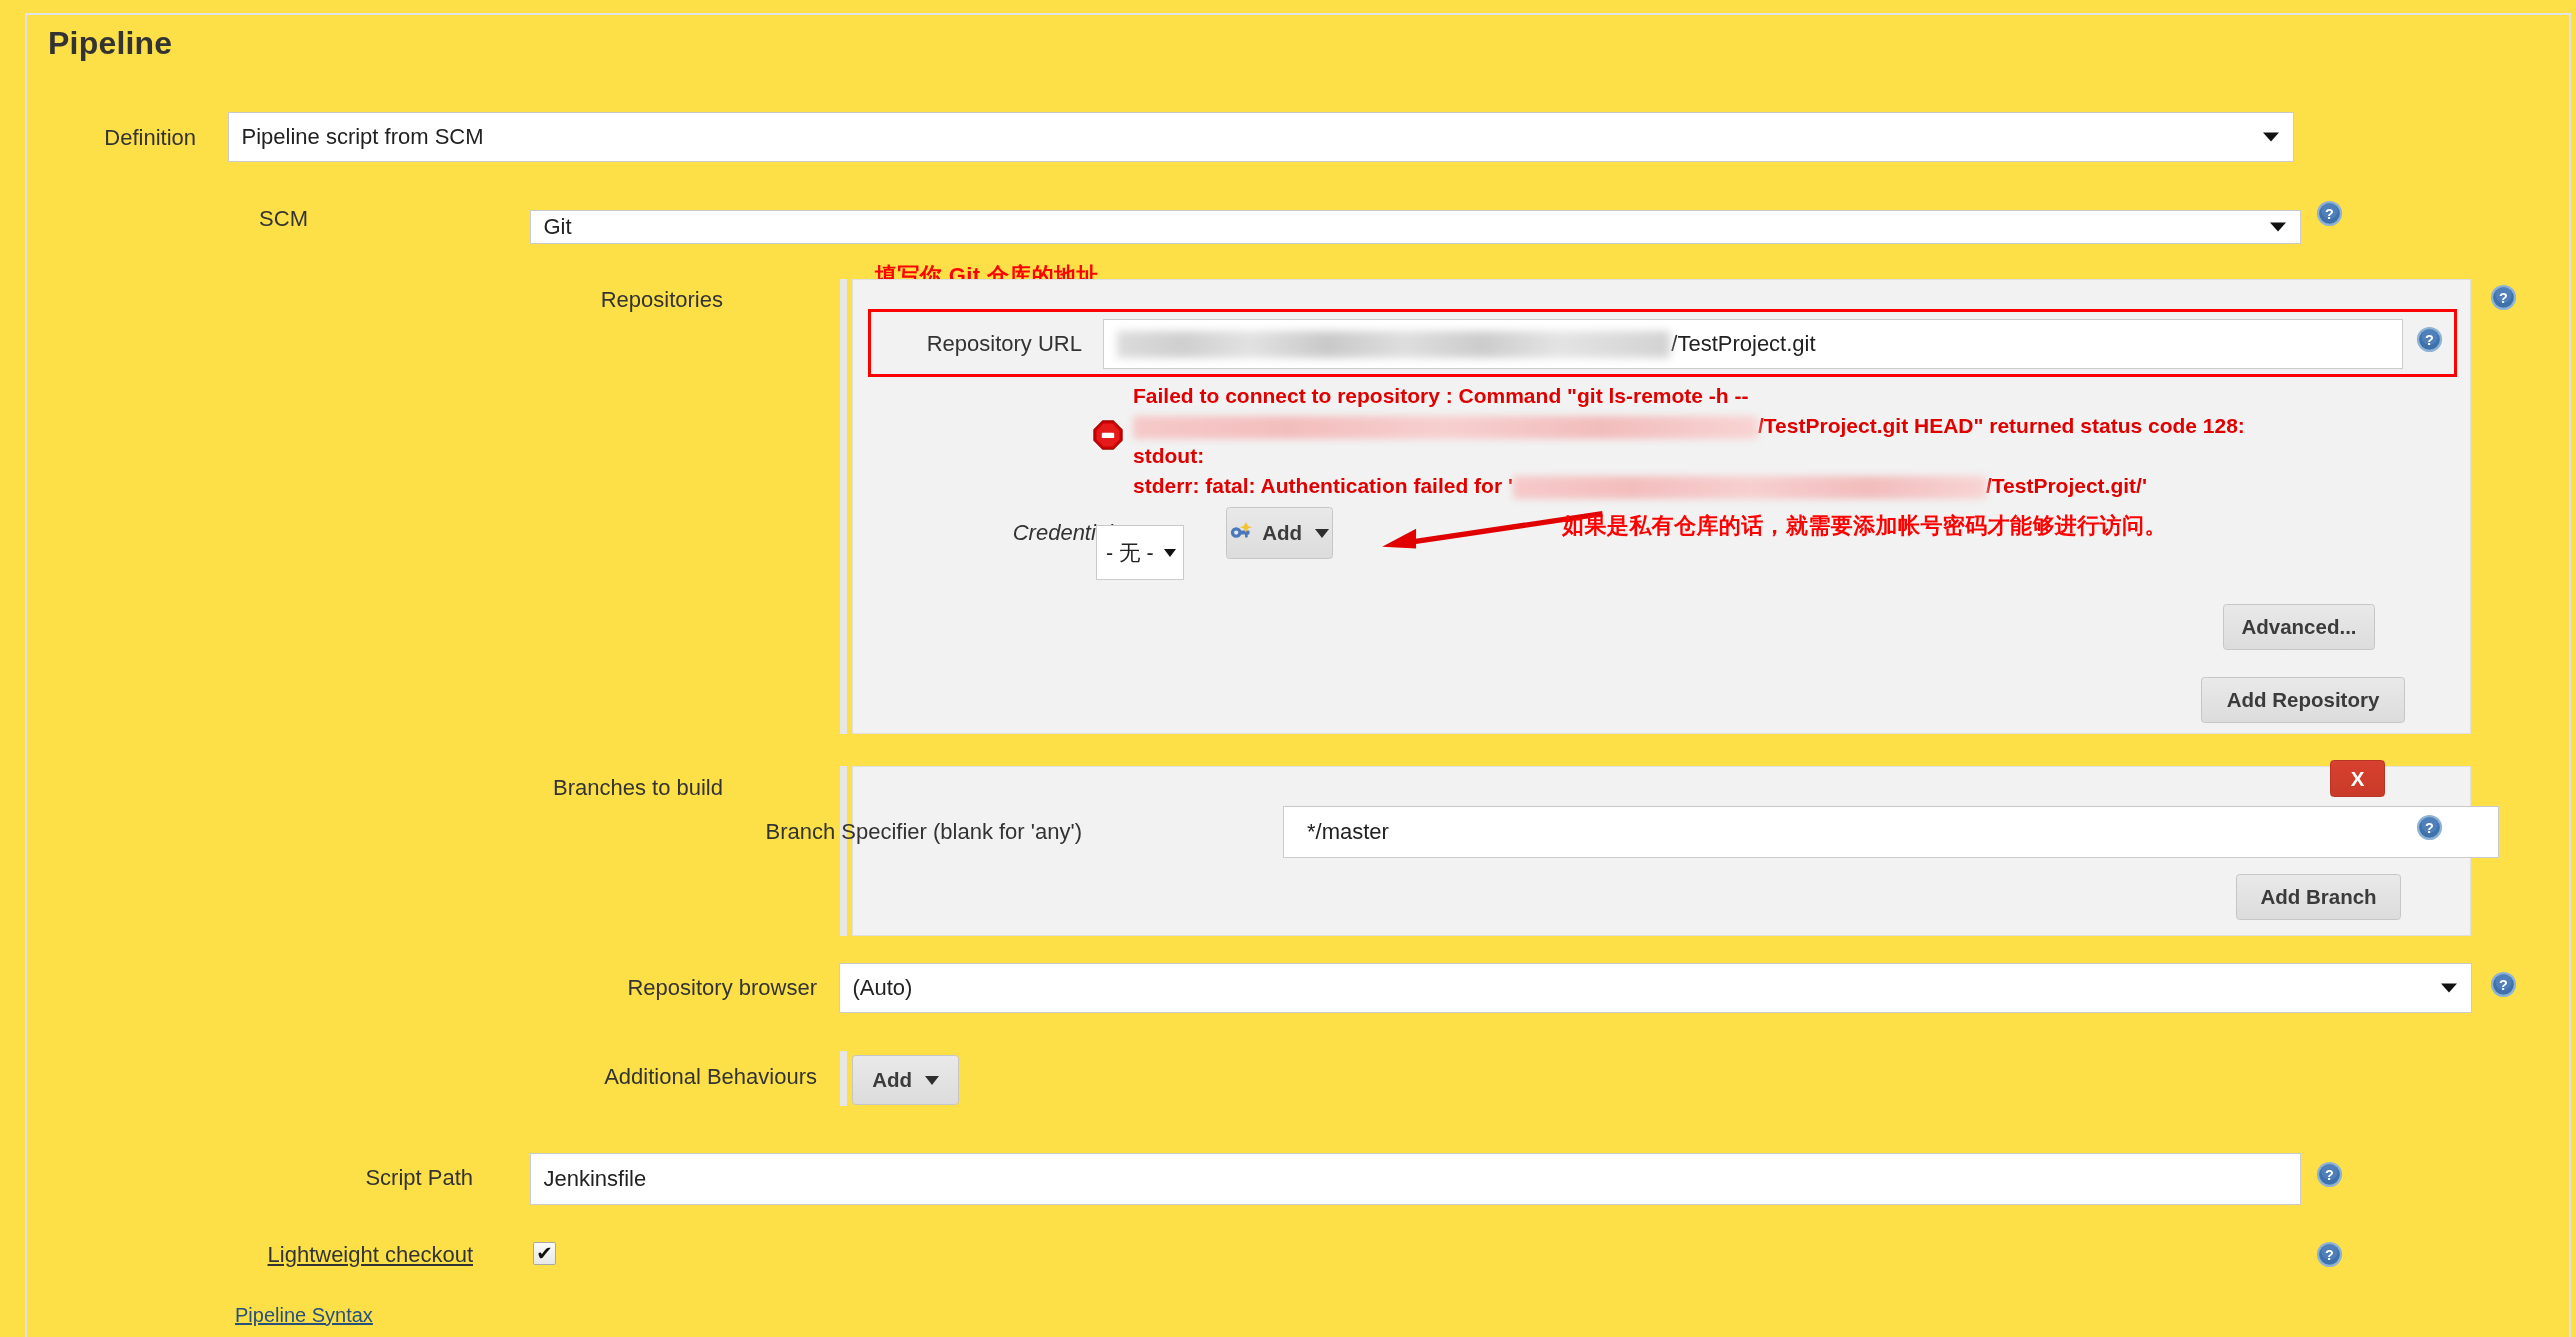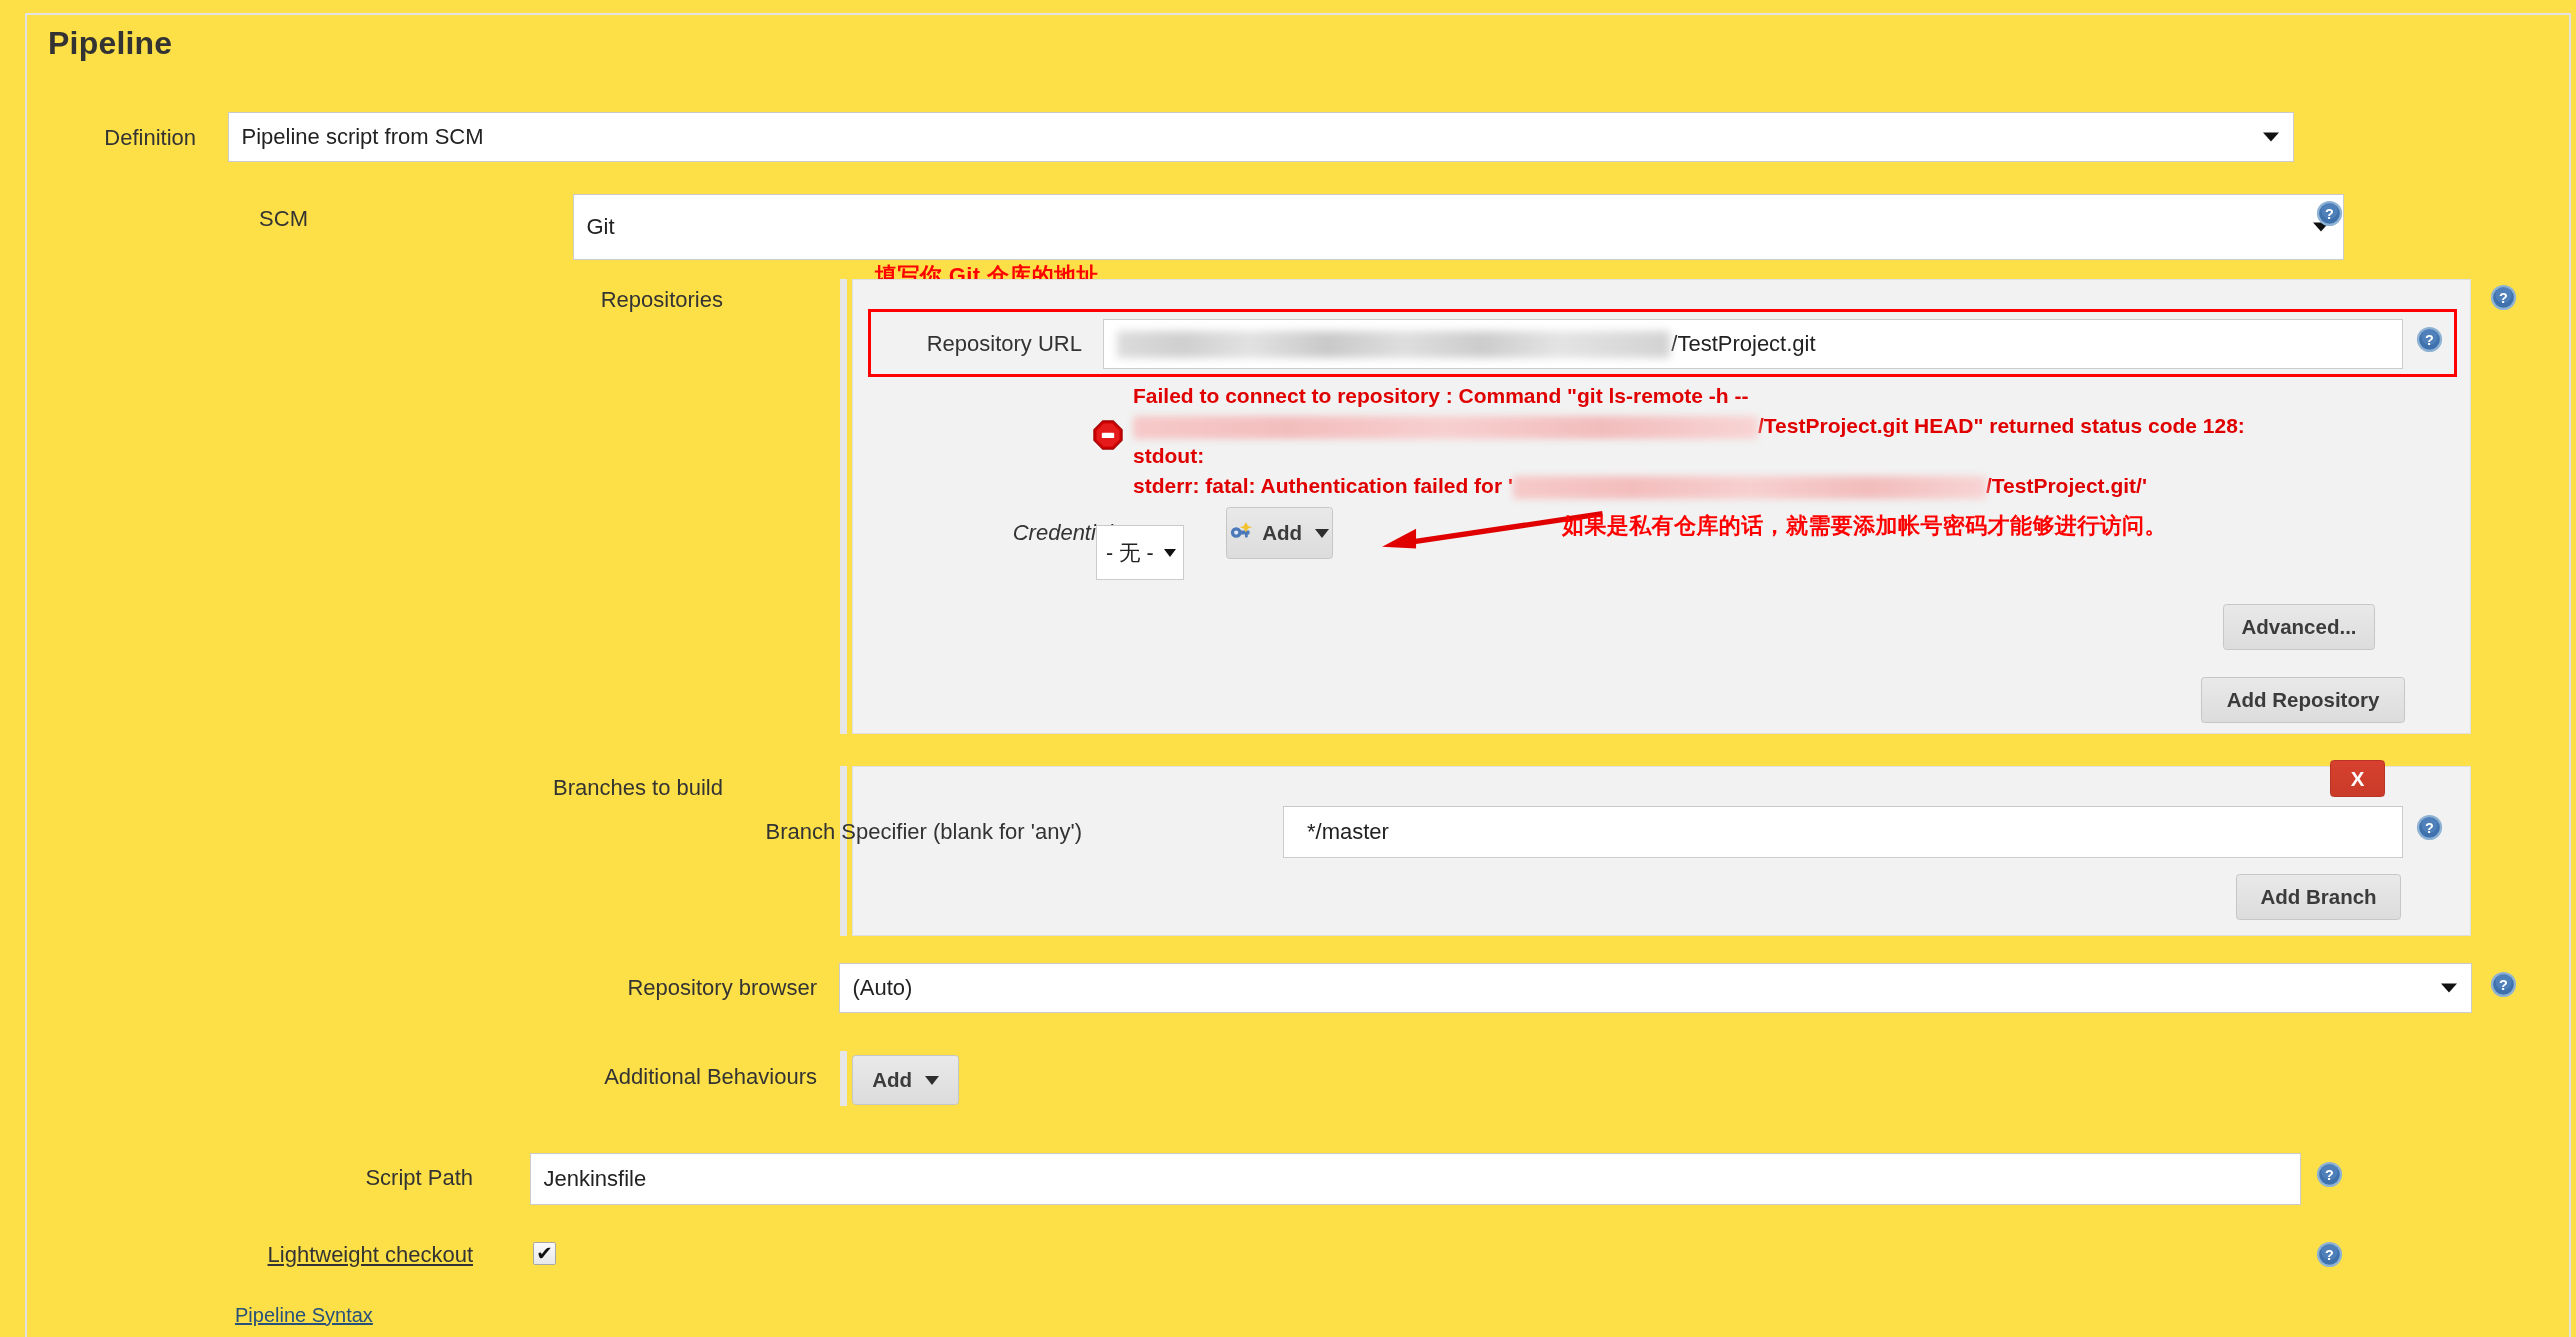--- a/index.html
+++ b/index.html
@@ -186,21 +186,21 @@
 
   <div class="page-title">Pipeline</div>
 
   <div class="fld-label" style="left:4px; top:125px; width:192px;">Definition</div>
   <div class="sel" style="left:228px; top:112px; width:2066px; height:50px;">
     <span>Pipeline script from SCM</span>
     <span class="caret"></span>
   </div>
 
   <div class="fld-label" style="left:0px; top:206px; width:308px;">SCM</div>
-  <div class="sel" style="left:530px; top:194px; width:1771px; height:66px;margin-left:43px;">
+  <div class="sel" style="left:530px; top:210px; width:1771px; height:34px;">
     <span>Git</span>
     <span class="caret"></span>
   </div>
   <div class="help" style="left:2316px; top:200px;">
     <svg width="27" height="27" viewBox="0 0 30 30">
       <circle cx="15" cy="15" r="14" fill="#8fb3d4"></circle>
       <circle cx="15" cy="15" r="11.5" fill="#3f72ad"></circle>
       <circle cx="15" cy="12" r="9" fill="#5d8dc4" opacity="0.55"></circle>
       <text x="15" y="21.5" font-size="16" font-weight="bold" fill="#ffffff" text-anchor="middle" font-family="Liberation Sans, sans-serif">?</text>
     </svg>
@@ -283,21 +283,21 @@
   <div class="btn" style="left:2201px; top:677px; width:204px; height:46px;">Add Repository</div>
 
   <div class="fld-label" style="left:0px; top:775px; width:723px;">Branches to build</div>
 
   <div class="panel-lbar" style="left:840px; top:766px; height:170px;"></div>
   <div class="panel" style="left:852px; top:766px; width:1619px; height:170px;"></div>
 
   <div class="btn-x" style="left:2330px; top:760px; width:55px; height:37px;">X</div>
 
   <div class="fld-label" style="left:625px; top:819px; width:457px;">Branch Specifier (blank for 'any')</div>
-  <div class="txt" style="left:1283px; top:806px; width:1120px; height:52px;padding-left:23px;">
+  <div class="txt" style="left:1283px; top:806px; width:1216px; height:52px;padding-left:23px;">
     <span>*/master</span>
   </div>
   <div class="help" style="left:2416px; top:814px;">
     <svg width="27" height="27" viewBox="0 0 30 30">
       <circle cx="15" cy="15" r="14" fill="#8fb3d4"></circle>
       <circle cx="15" cy="15" r="11.5" fill="#3f72ad"></circle>
       <circle cx="15" cy="12" r="9" fill="#5d8dc4" opacity="0.55"></circle>
       <text x="15" y="21.5" font-size="16" font-weight="bold" fill="#ffffff" text-anchor="middle" font-family="Liberation Sans, sans-serif">?</text>
     </svg>
   </div>

